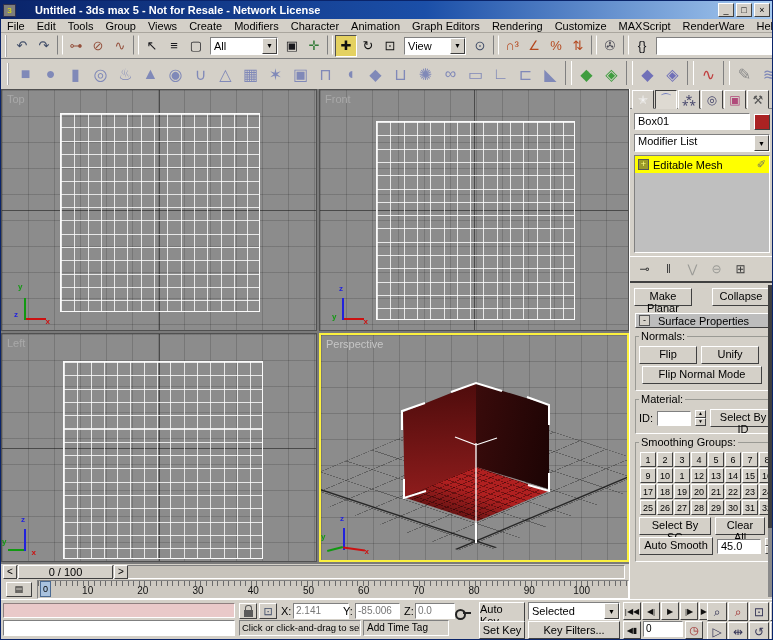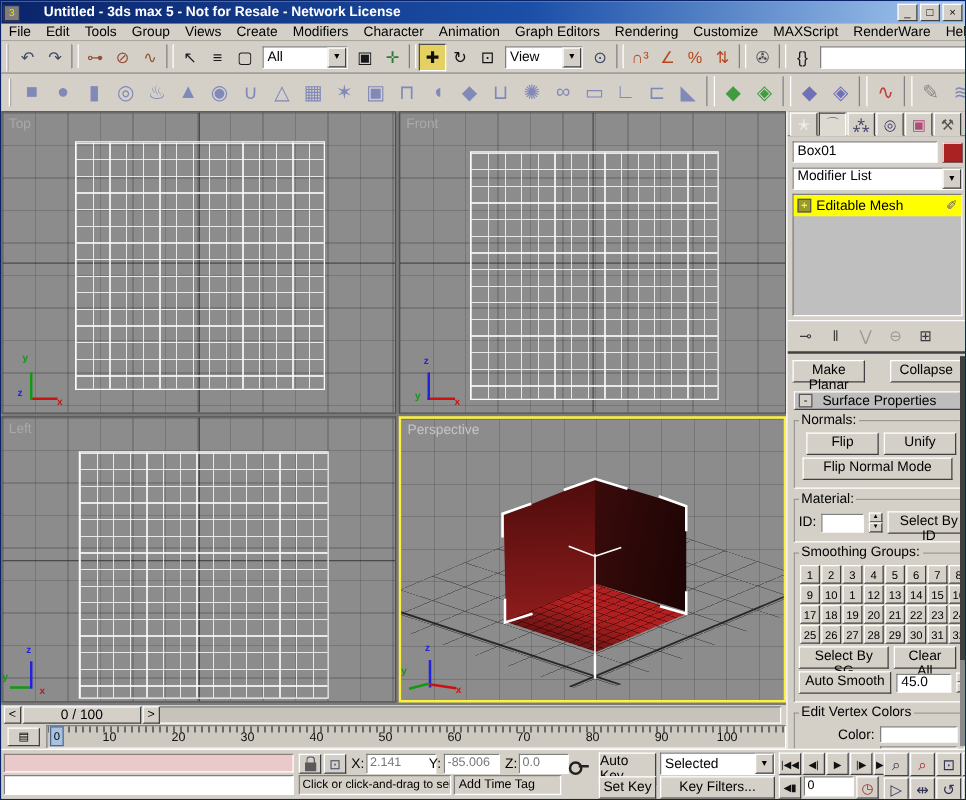--- a/index.html
+++ b/index.html
@@ -379,21 +379,21 @@
       <span class="btn" style="width:62px">Make Planar</span>
       <span class="btn" style="width:62px">Collapse</span>
     </div>
     <div class="rollhead">
       <span class="minus">-</span>
       <span class="rolltitle">Surface Properties</span>
     </div>
 
     <fieldset class="grp">
       <legend>Normals:</legend>
-      <div class="row" style="justify-content:flex-end">
+      <div class="row" style="justify-content:flex-start">
         <span class="btn" style="width:58px">Flip</span>
         <span class="btn" style="width:58px">Unify</span>
       </div>
       <div class="row" style="justify-content:center">
         <span class="btn" style="width:120px">Flip Normal Mode</span>
       </div>
     </fieldset>
 
     <fieldset class="grp">
       <legend>Material:</legend>
@@ -451,32 +451,20 @@
       <div class="row">
         <span class="btn" style="width:74px">Auto Smooth</span>
         <span class="inset" style="width:44px">45.0</span>
         <span class="spin">
             <span>▲</span>
             <span>▼</span>
           </span>
       </div>
     </fieldset>
 
-    <fieldset class="grp">
-      <legend>Edit Vertex Colors</legend>
-      <div class="vrow">
-        <span>Color:</span>
-        <span class="cswatch"></span>
-      </div>
-      <div class="vrow">
-        <span>Illumination:</span>
-        <span class="cswatch"></span>
-      </div>
-
-    </fieldset>
 
     <div class="panelscroll">
         <div class="thumb"></div>
       </div>
   </div>
 
   <div class="tslider">
     <div class="ts-track"></div>
     <span class="ts-arrow" style="left:2px">&lt;</span>
     <span class="ts-handle">0 / 100</span>

